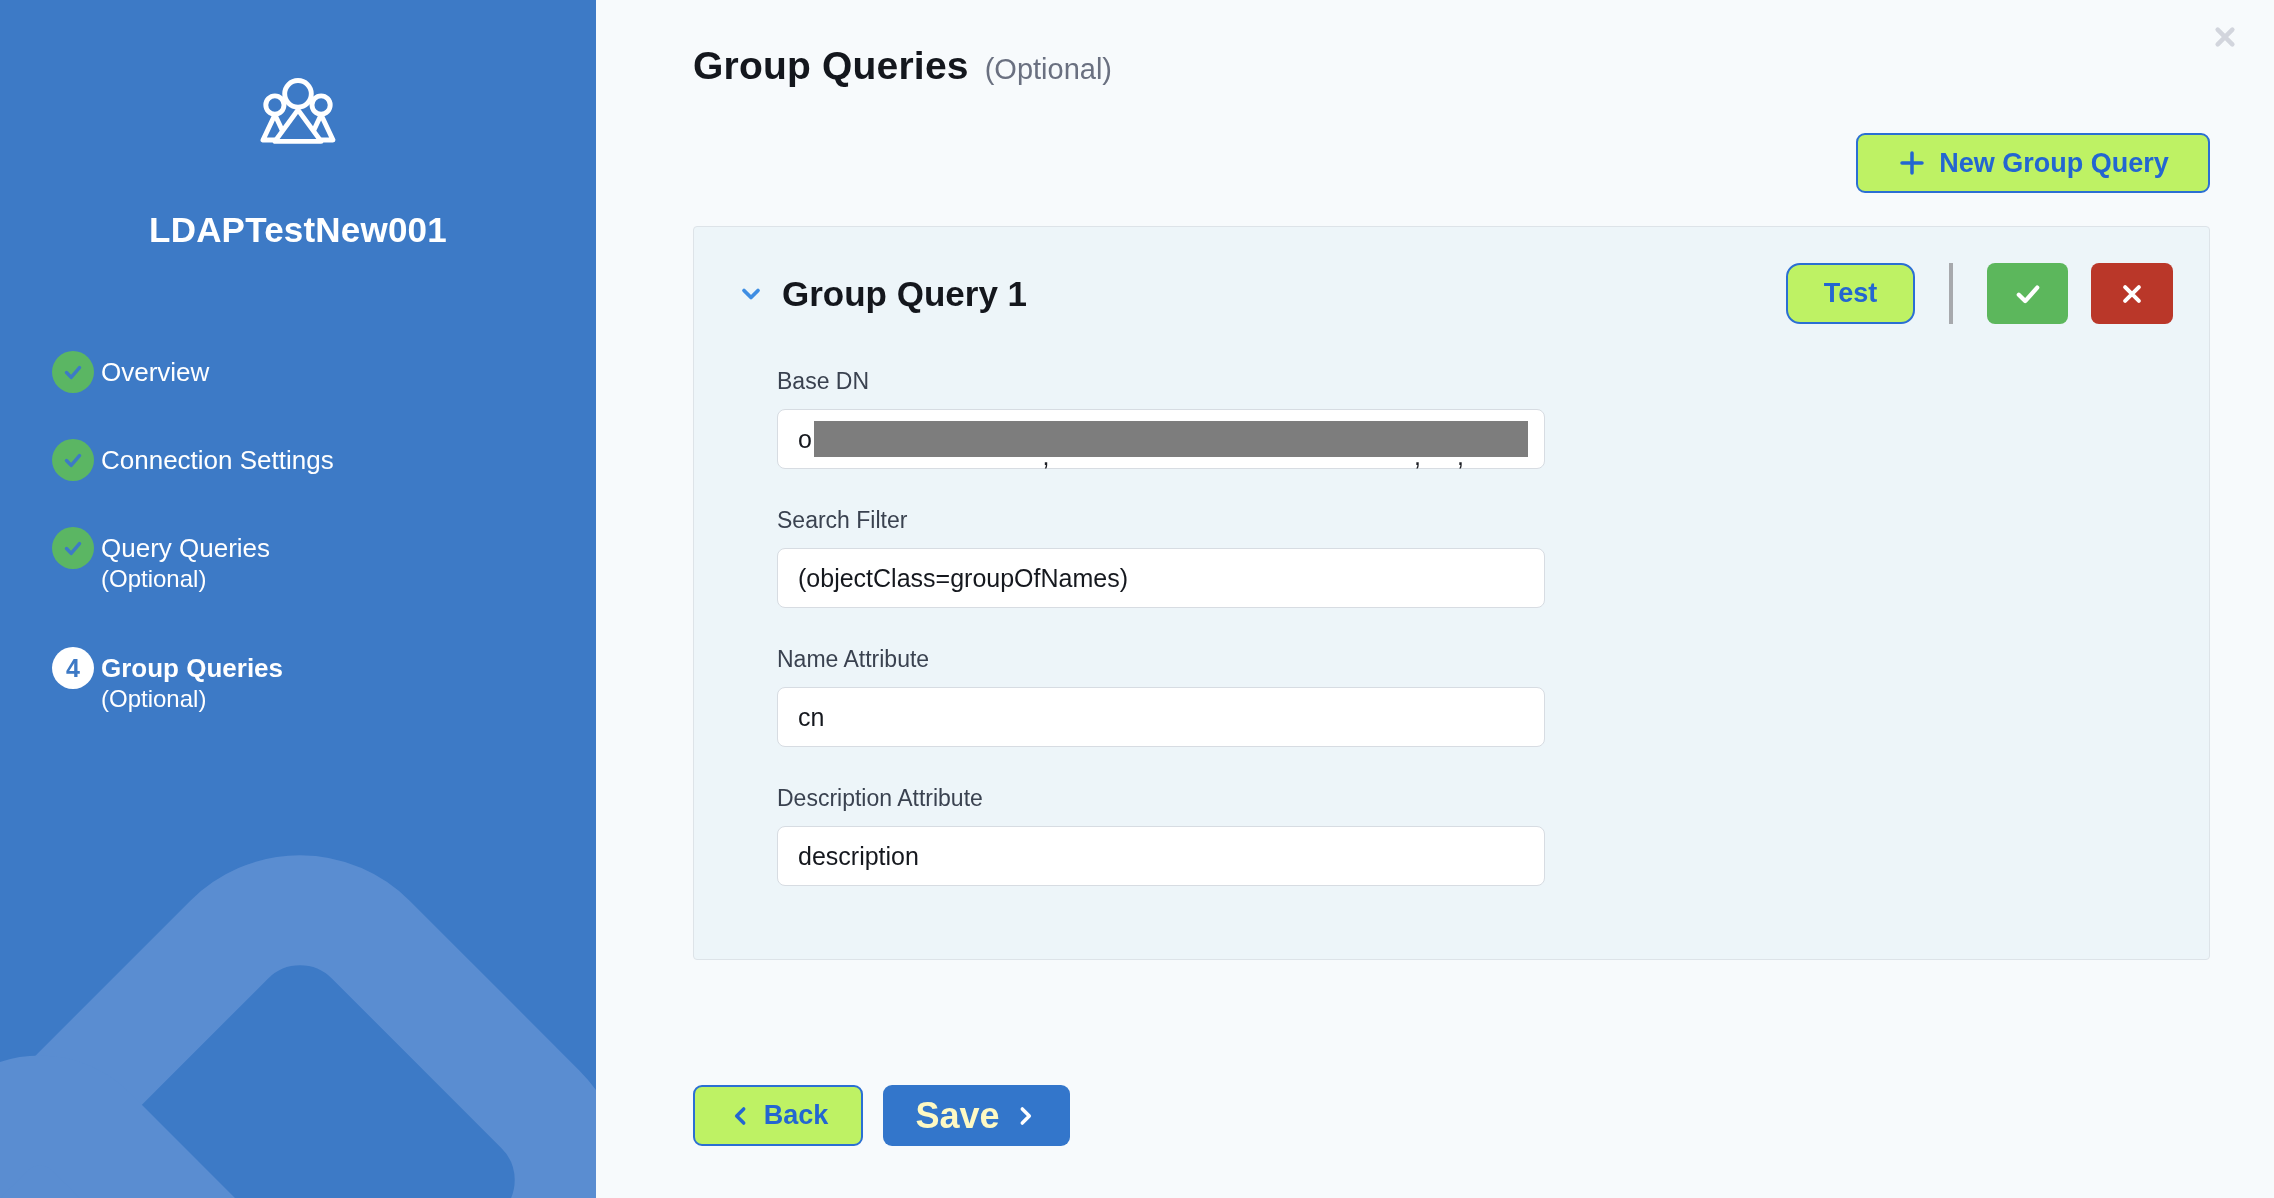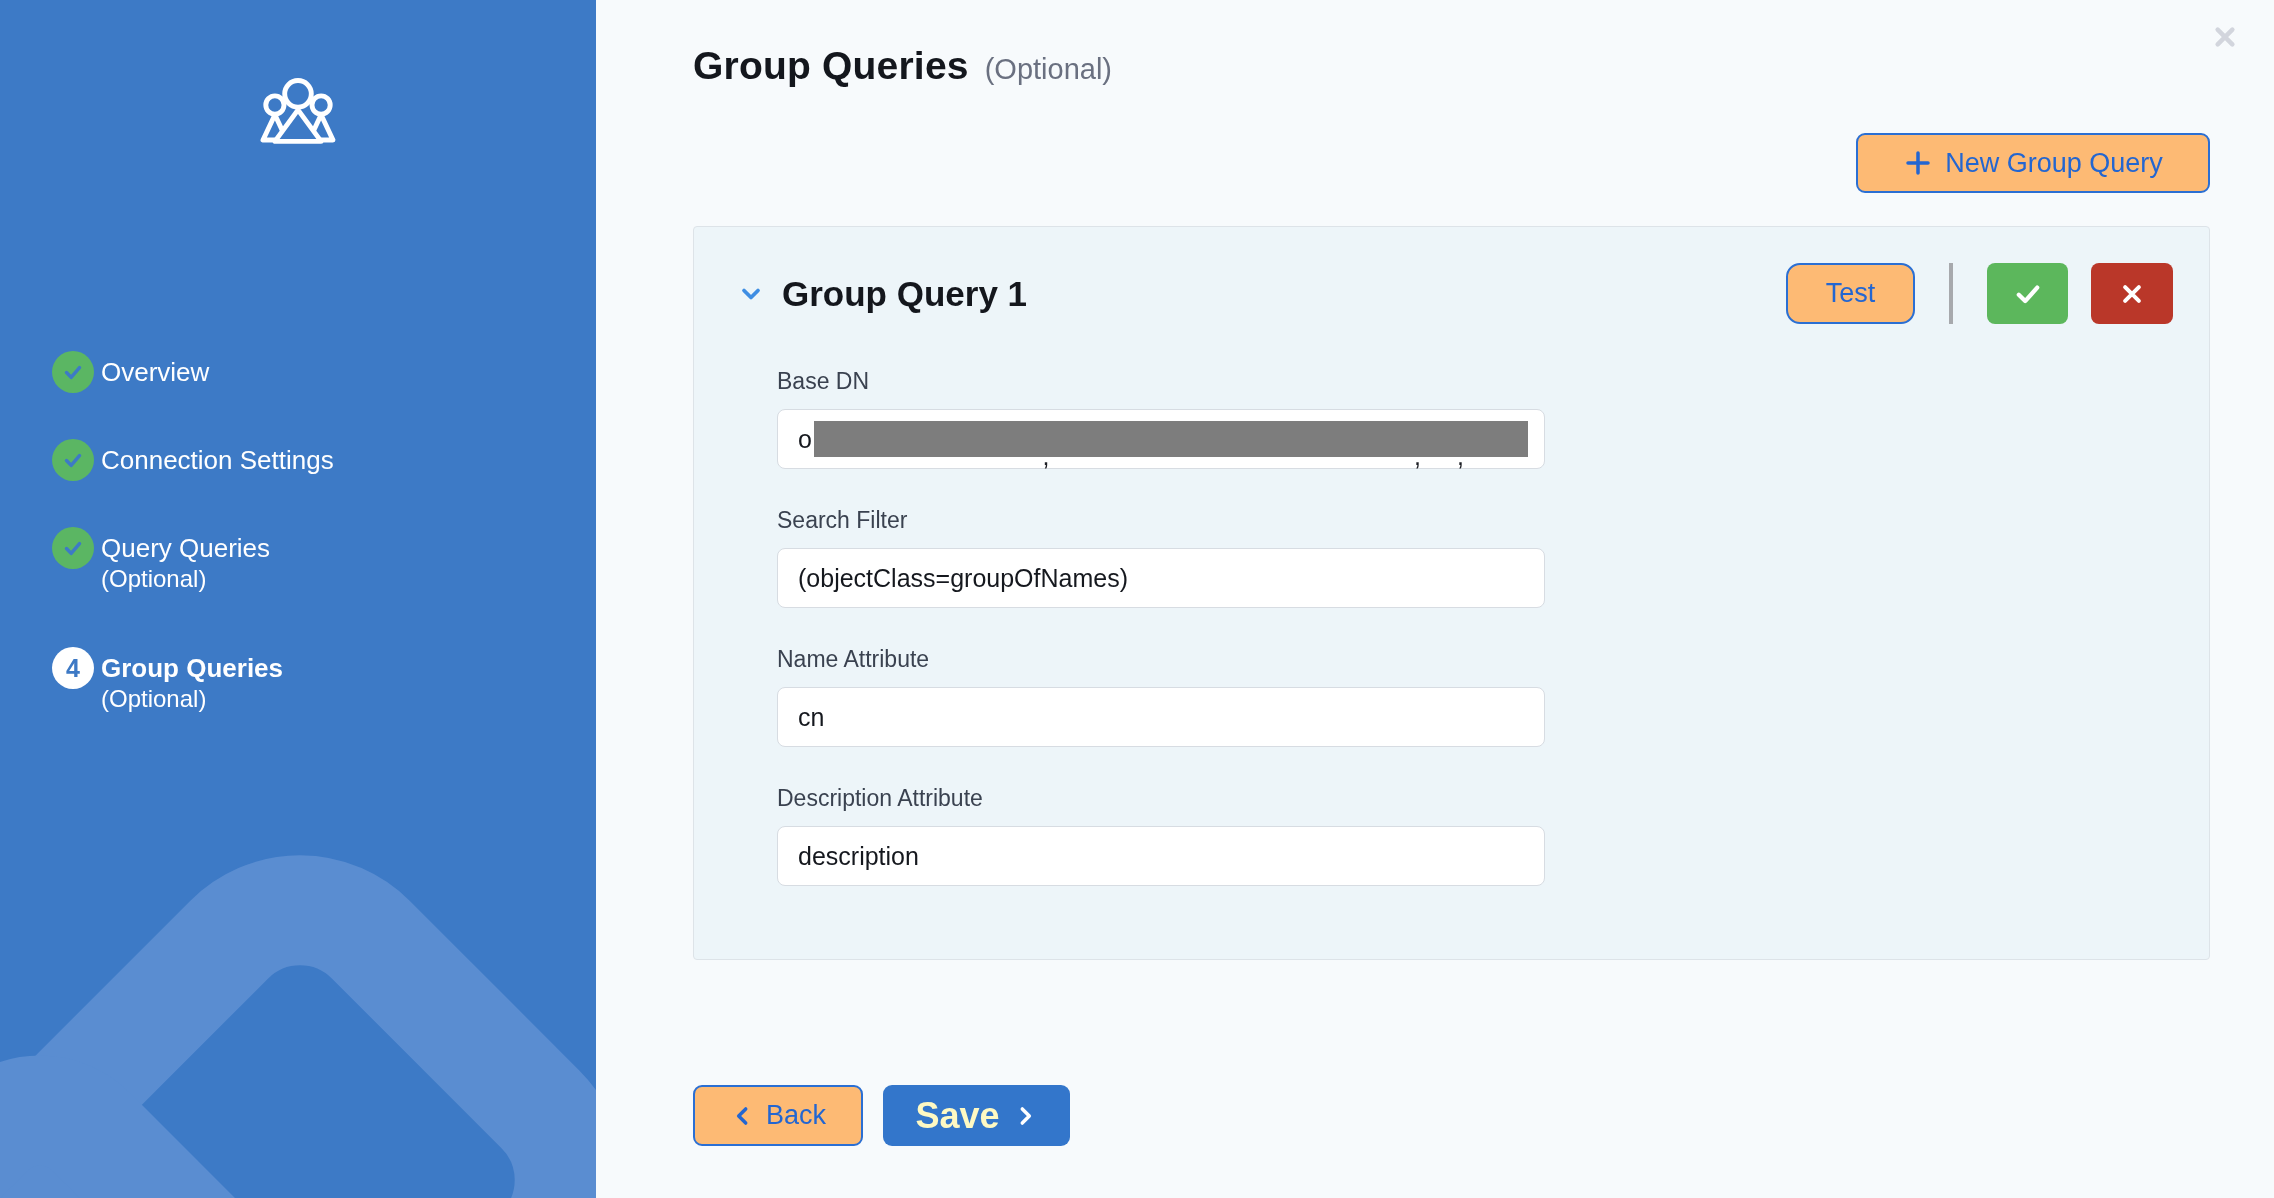--- a/index.html
+++ b/index.html
@@ -50,22 +50,22 @@
     display:flex; align-items:baseline; gap:16px;
   }
   .page-title { font-size:39px; font-weight:700; color:#14171d; letter-spacing:0.2px; }
   .page-title-suffix { font-size:29px; font-weight:400; color:#6a7080; }
   .page-subtitle {
     position:absolute; left:97px; top:147px;
     font-size:25px; color:#101318;
   }
   .btn { cursor:pointer; font-family:inherit; }
   .btn-outline {
-    background:#fdba74; border:2.5px solid #2b6fd3; border-radius:9px;
-    color:#2366d1; font-weight:400;
+    background:#bef264; border:2.5px solid #2b6fd3; border-radius:9px;
+    color:#2366d1; font-weight:700;
     display:flex; align-items:center; justify-content:center;
   }
   .new-query-btn {
     position:absolute; left:1260px; top:133px; width:354px; height:60px;
     font-size:27px; gap:12px;
   }
 
   
   .card {
     position:absolute; left:97px; top:226px; width:1517px; height:734px;
@@ -132,20 +132,21 @@
     <g fill="none" stroke="#ffffff" stroke-width="7" stroke-linejoin="round">
       <circle cx="27" cy="40" r="13"></circle>
       <path d="M27 54 L10 90 H44 Z" fill="#3d7ac6"></path>
       <circle cx="93" cy="40" r="13"></circle>
       <path d="M93 54 L76 90 H110 Z" fill="#3d7ac6"></path>
       <circle cx="60" cy="24" r="19" fill="#3d7ac6"></circle>
       <path d="M60 47 L27 92 H93 Z" fill="#3d7ac6"></path>
     </g>
   </svg>
 
+  <div class="sidebar-title">LDAPTestNew001</div>
 
   <nav class="steps">
     <div class="step">
       <span class="step-icon done">
         <svg width="26" height="26" viewBox="0 0 24 24">
             <path d="M6 12.5 L10.3 17 L18 8" stroke="#3d7ac6" stroke-width="3.2" fill="none" stroke-linecap="round" stroke-linejoin="round"></path>
           </svg>
       </span>
       <span class="step-text"><span class="step-label">Overview</span></span>
     </div>

